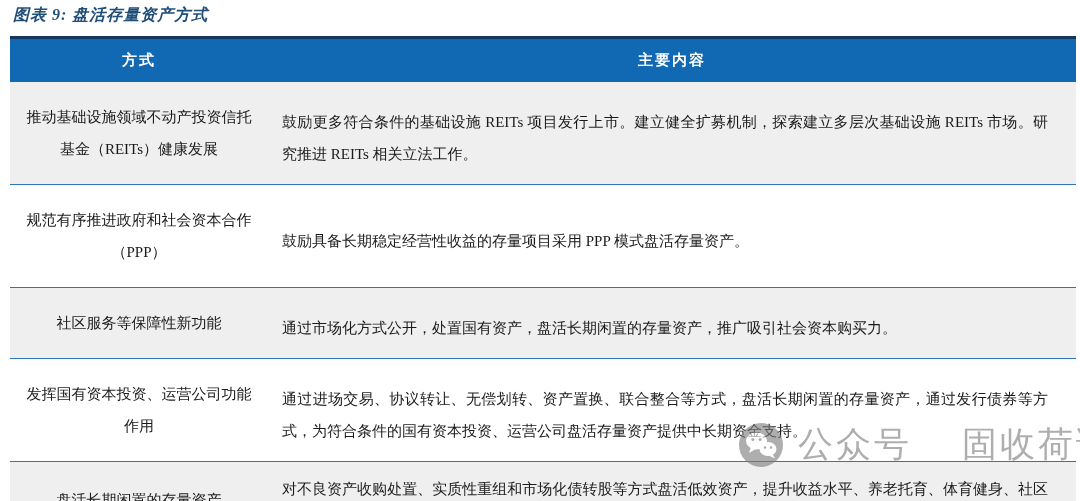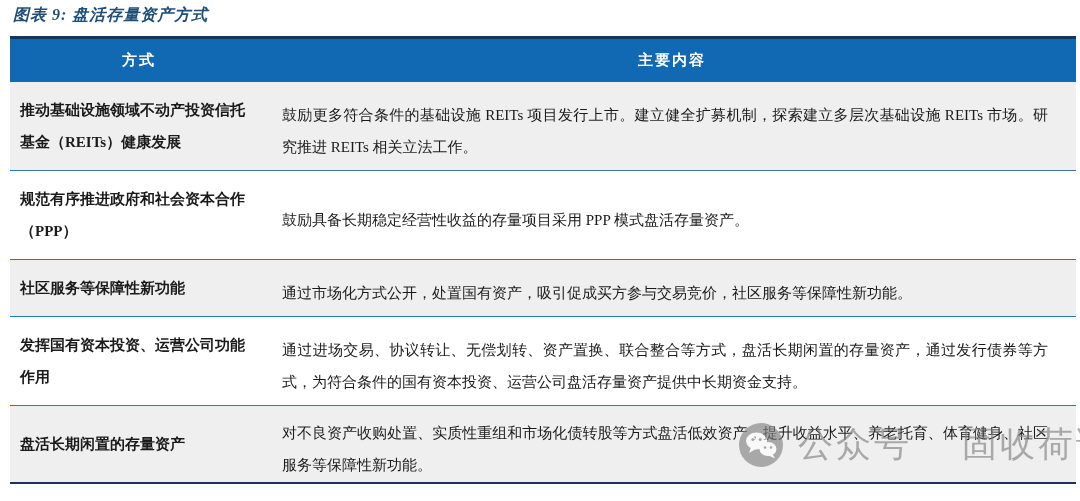--- a/index.html
+++ b/index.html
@@ -59,23 +59,22 @@
     background: #ffffff;
   }
   .asset-table td {
     font-size: 15px;
     color: #1a1a1a;
     line-height: 32px;
     vertical-align: middle;
     padding: 0;
   }
   .asset-table td.method-cell {
-    text-align: left;
-    padding: 12px 10px;
-    font-weight: bold;
+    text-align: center;
+    padding: 19px 10px;
   }
   .asset-table td.content-cell {
     text-align: justify;
     padding: 11px 28px 1px 14px;
   }
   .source-note {
     position: absolute;
     left: 13px;
     top: 482px;
     font-size: 14px;
@@ -135,21 +134,21 @@
       <tr>
         <td class="method-cell">推动基础设施领域不动产投资信托基金（REITs）健康发展</td>
         <td class="content-cell">鼓励更多符合条件的基础设施 REITs 项目发行上市。建立健全扩募机制，探索建立多层次基础设施 REITs 市场。研究推进 REITs 相关立法工作。</td>
       </tr>
       <tr>
         <td class="method-cell">规范有序推进政府和社会资本合作（PPP）</td>
         <td class="content-cell">鼓励具备长期稳定经营性收益的存量项目采用 PPP 模式盘活存量资产。</td>
       </tr>
       <tr>
         <td class="method-cell">社区服务等保障性新功能</td>
-        <td class="content-cell">通过市场化方式公开，处置国有资产，吸引促成买方参与交易竞价，社区服务等保障性新功能。</td>
+        <td class="content-cell">通过市场化方式公开，处置国有资产，盘活长期闲置的存量资产，推广吸引社会资本购买力。</td>
       </tr>
       <tr>
         <td class="method-cell">发挥国有资本投资、运营公司功能作用</td>
         <td class="content-cell">通过进场交易、协议转让、无偿划转、资产置换、联合整合等方式，盘活长期闲置的存量资产，通过发行债券等方式，为符合条件的国有资本投资、运营公司盘活存量资产提供中长期资金支持。</td>
       </tr>
       <tr>
         <td class="method-cell">盘活长期闲置的存量资产</td>
         <td class="content-cell">对不良资产收购处置、实质性重组和市场化债转股等方式盘活低效资产，提升收益水平、养老托育、体育健身、社区服务等保障性新功能。</td>
       </tr>
     </tbody>

